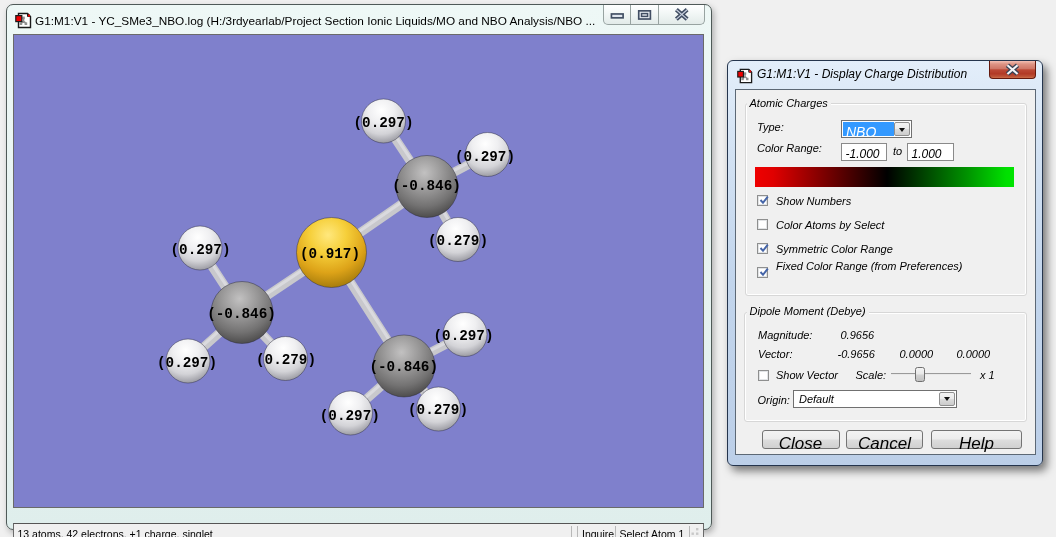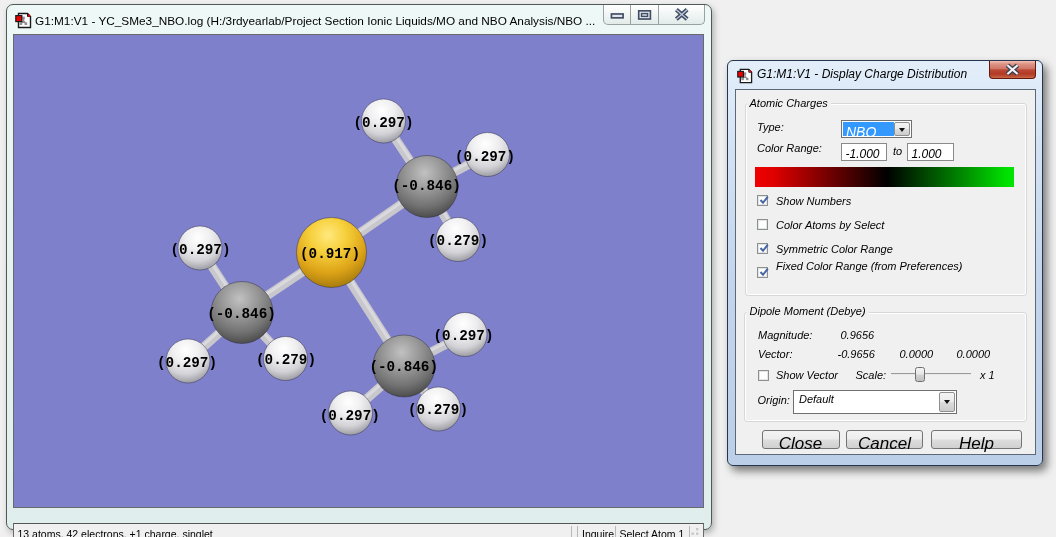--- a/index.html
+++ b/index.html
@@ -89,21 +89,21 @@
 .combo .arrowbtn { position:absolute; right:1px; top:1px; bottom:1px; width:16px;
   background:linear-gradient(180deg,#f4f4f4 0%,#ebebeb 48%,#dcdcdc 52%,#cccccc 100%);
   border:1px solid #8f8f8f; border-radius:2px; }
 .combo .arrowbtn:after { content:""; position:absolute; left:50%; top:50%;
   margin-left:-3.5px; margin-top:-1.5px;
   border-left:3.5px solid transparent; border-right:3.5px solid transparent;
   border-top:4px solid #111; }
 #combo-type { left:105px; top:30.5px; width:71px; height:18px; }
 #combo-type .sel { position:absolute; left:1px; top:1px; right:17px; bottom:1px;
   background:#3399ff; color:#fff; padding:1.5px 0 0 3px; font-size:14px; }
-#combo-origin { left:57px; top:300px; width:164px; height:24px;padding-left:12px; }
+#combo-origin { left:57px; top:300px; width:164px; height:18px;padding-left:12px; }
 #combo-origin .txt { position:absolute; left:5px; top:2px; color:#000; }
 
 
 .tbox { position:absolute; background:#fff; border:1px solid #8a8a8a; font-size:12px;
   padding:2.5px 0 0 4px; }
 #tb1 { left:104.5px; top:53.5px; width:46.5px; height:17.5px; }
 #tb2 { left:170.5px; top:53.5px; width:47.5px; height:17.5px; }
 
 
 #gradbar { left:19px; top:77px; width:259px; height:20.5px;

